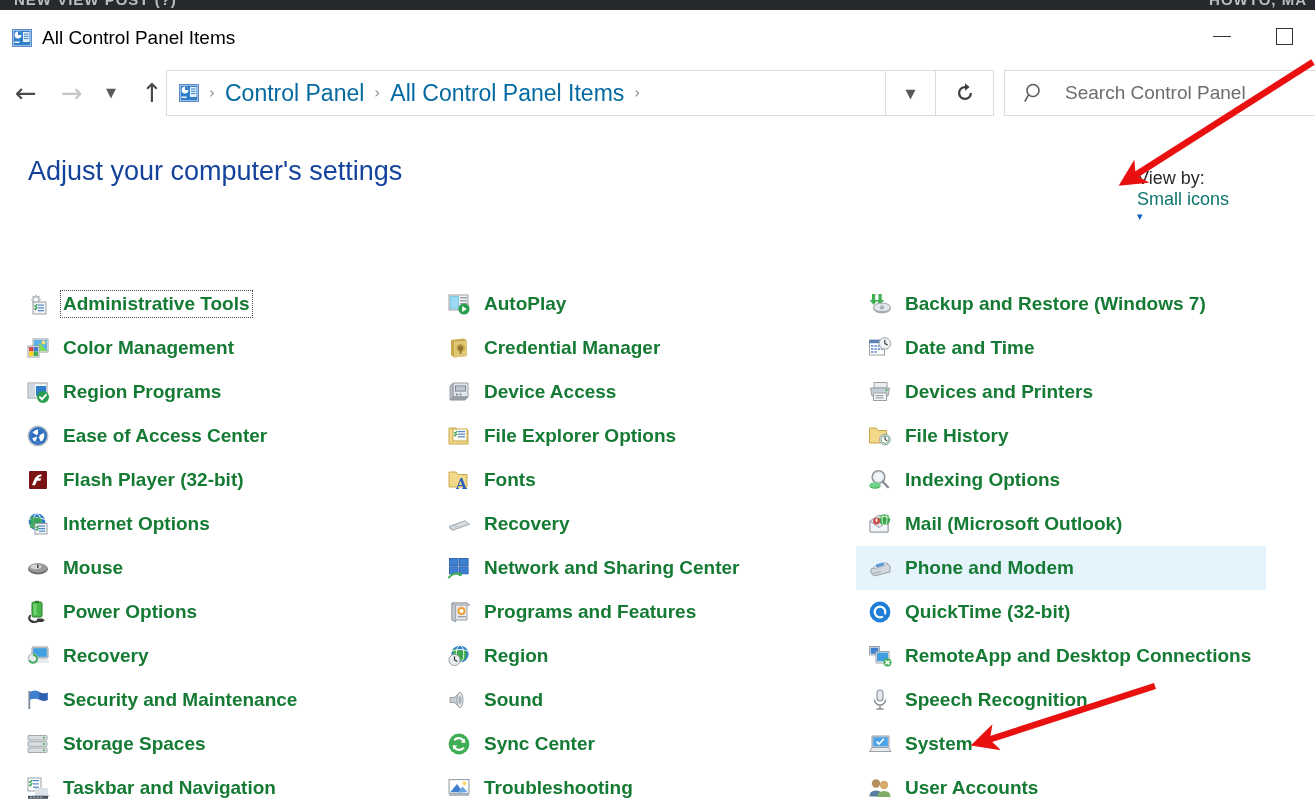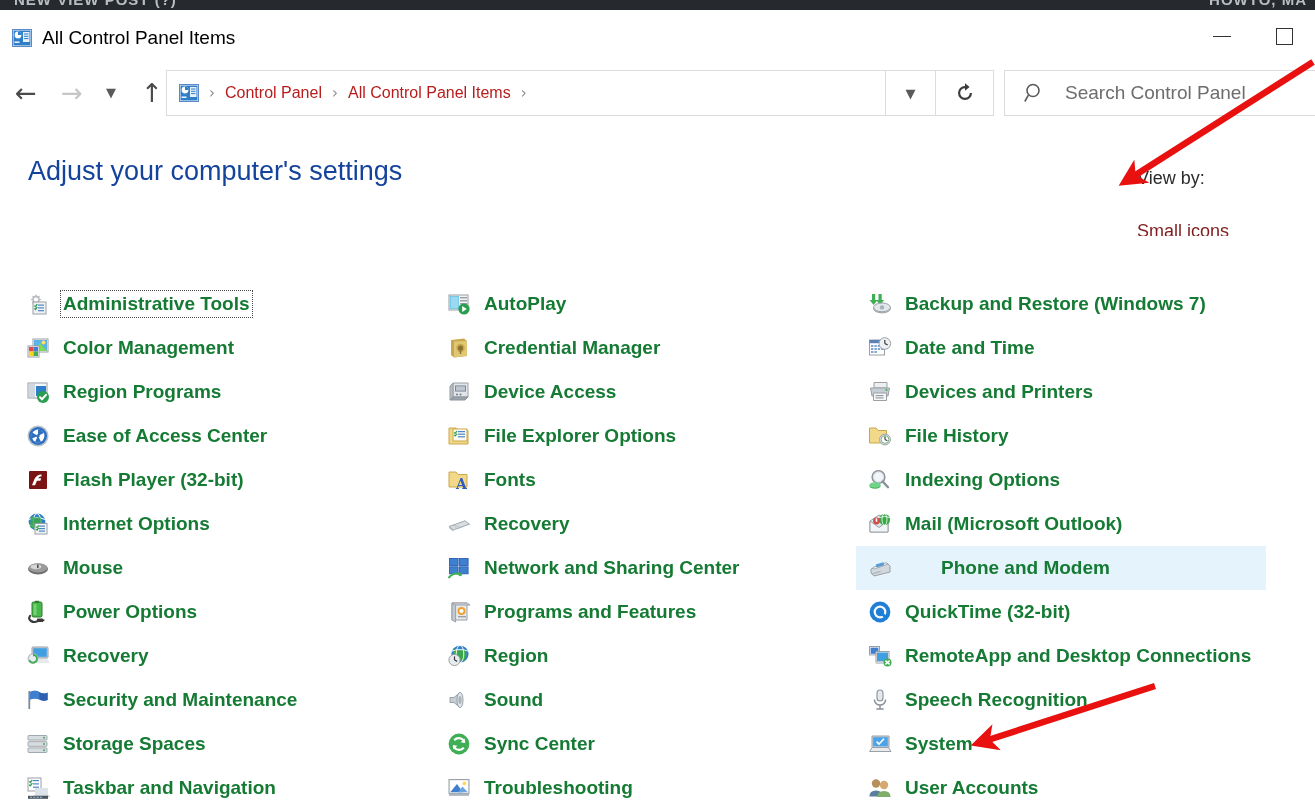--- a/index.html
+++ b/index.html
@@ -132,22 +132,22 @@
     flex: 0 0 auto;
   }
   .crumb-sep {
     color: #8a8a8a;
     font-size: 15px;
     margin: 0 10px;
     font-family: "DejaVu Sans", sans-serif;
     flex: 0 0 auto;
   }
   .crumb-text {
-    font-size: 16px;
-    color: #b91c1c;
+    font-size: 23px;
+    color: #0369a1;
     white-space: nowrap;
     flex: 0 0 auto;
   }
   .addr-drop {
     position: absolute;
     left: 886px; top: 8px;
     width: 50px; height: 46px;
     border: 1px solid #dcdcdc;
     border-left: none;
     box-sizing: border-box;
@@ -219,23 +219,22 @@
     flex-direction: column;
   }
   .viewby-label {
     font-size: 18px;
     color: #2b2b2b;
     white-space: nowrap;
   }
   .viewby-value {
     margin-left: 14px;
     font-size: 18px;
-    color: #7f1d1d;
+    color: #0f766e;
     white-space: nowrap;
-    margin-top: 32px;
   }
   .viewby-caret {
     margin-left: 7px;
     font-size: 11px;
     color: #0a5fbd;
     font-family: "DejaVu Sans", sans-serif;
   }
 
   
   .items-area {
@@ -258,21 +257,20 @@
     display: flex;
     align-items: center;
     padding-left: 6px;
     box-sizing: border-box;
   }
   .cp-item.selected {
     background: #e5f3fc;
     margin-left: -6px;
     padding-left: 12px;
     width: 410px;
-    gap: 36px;
   }
   .cp-ico {
     width: 24px; height: 24px;
     flex: 0 0 auto;
     display: flex;
     align-items: center;
     justify-content: center;
   }
   .cp-label {
     margin-left: 13px;

